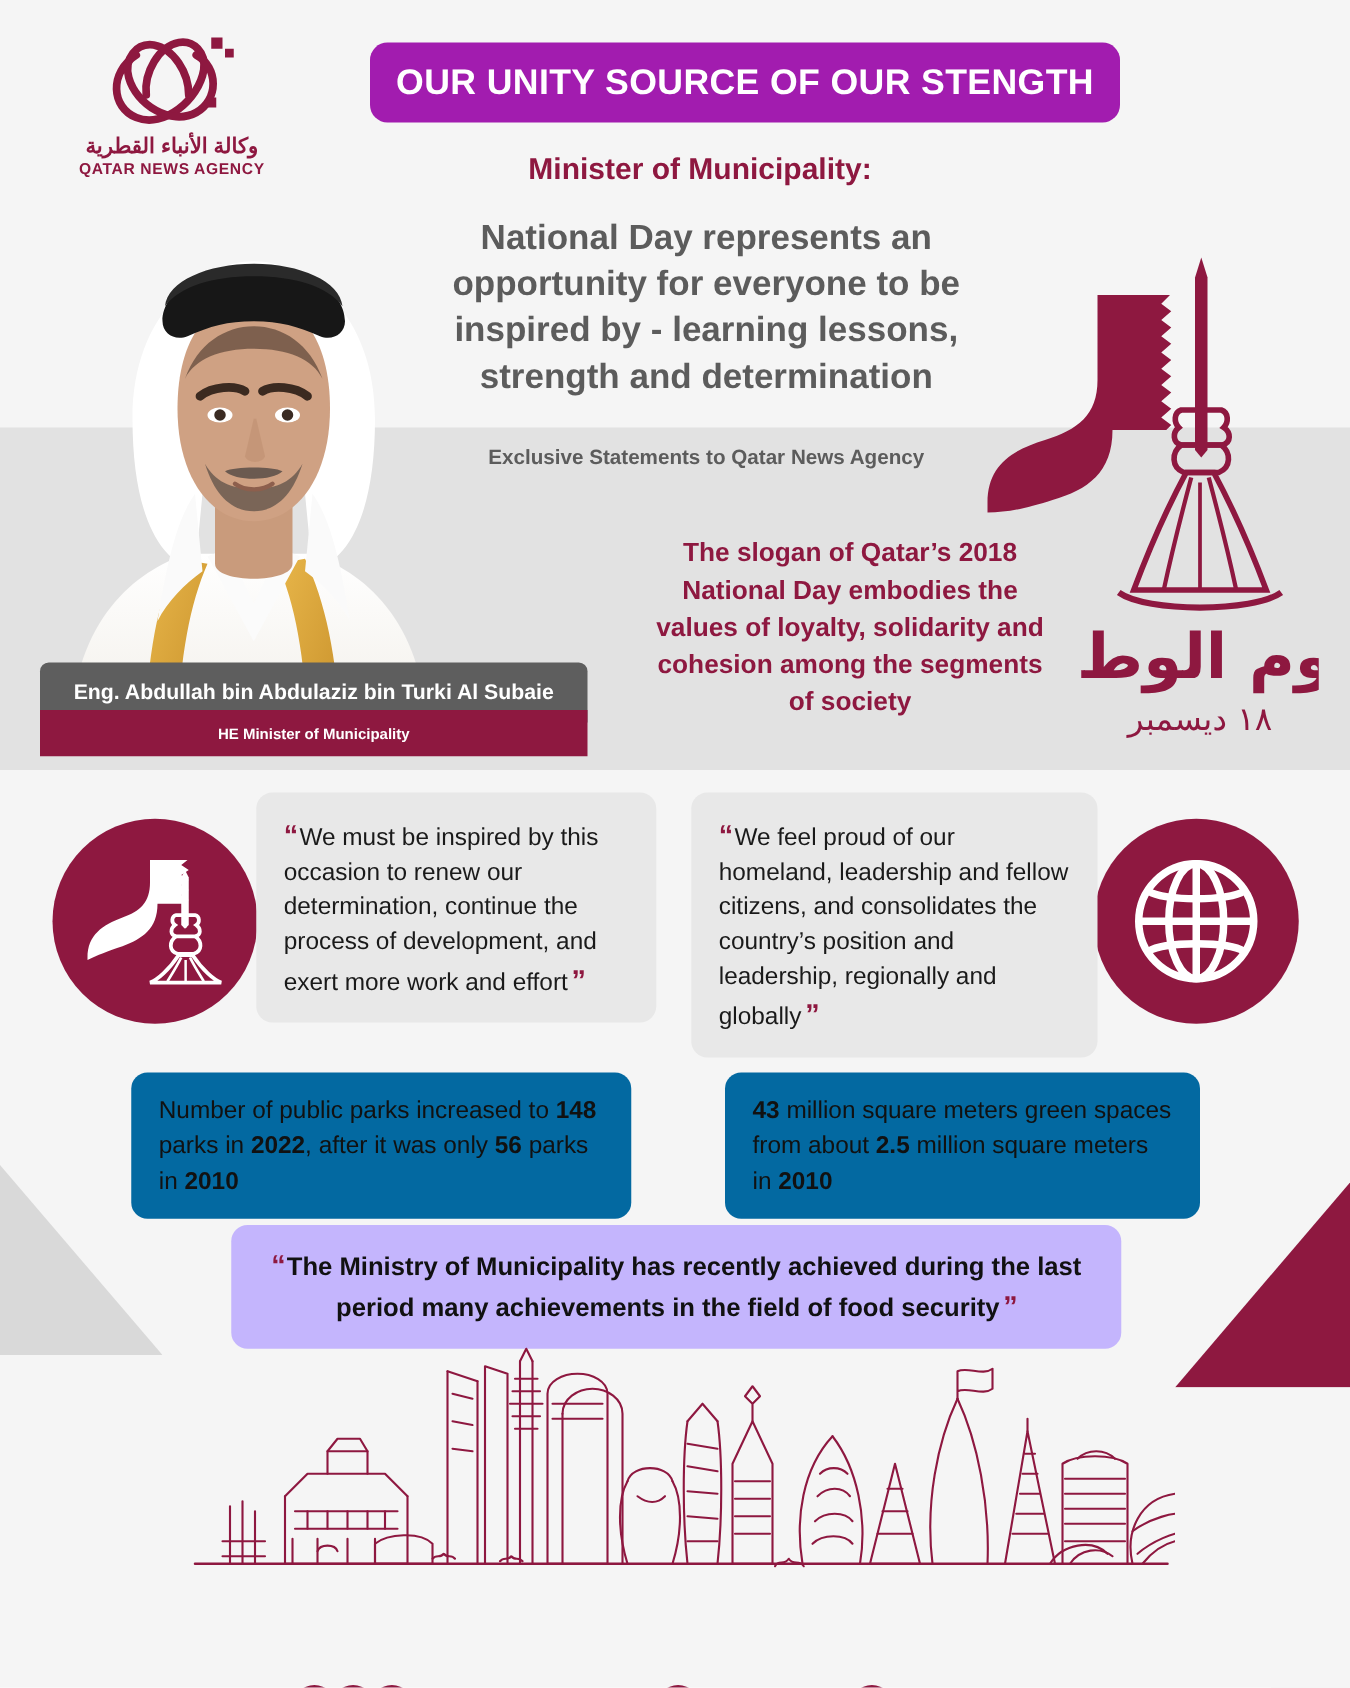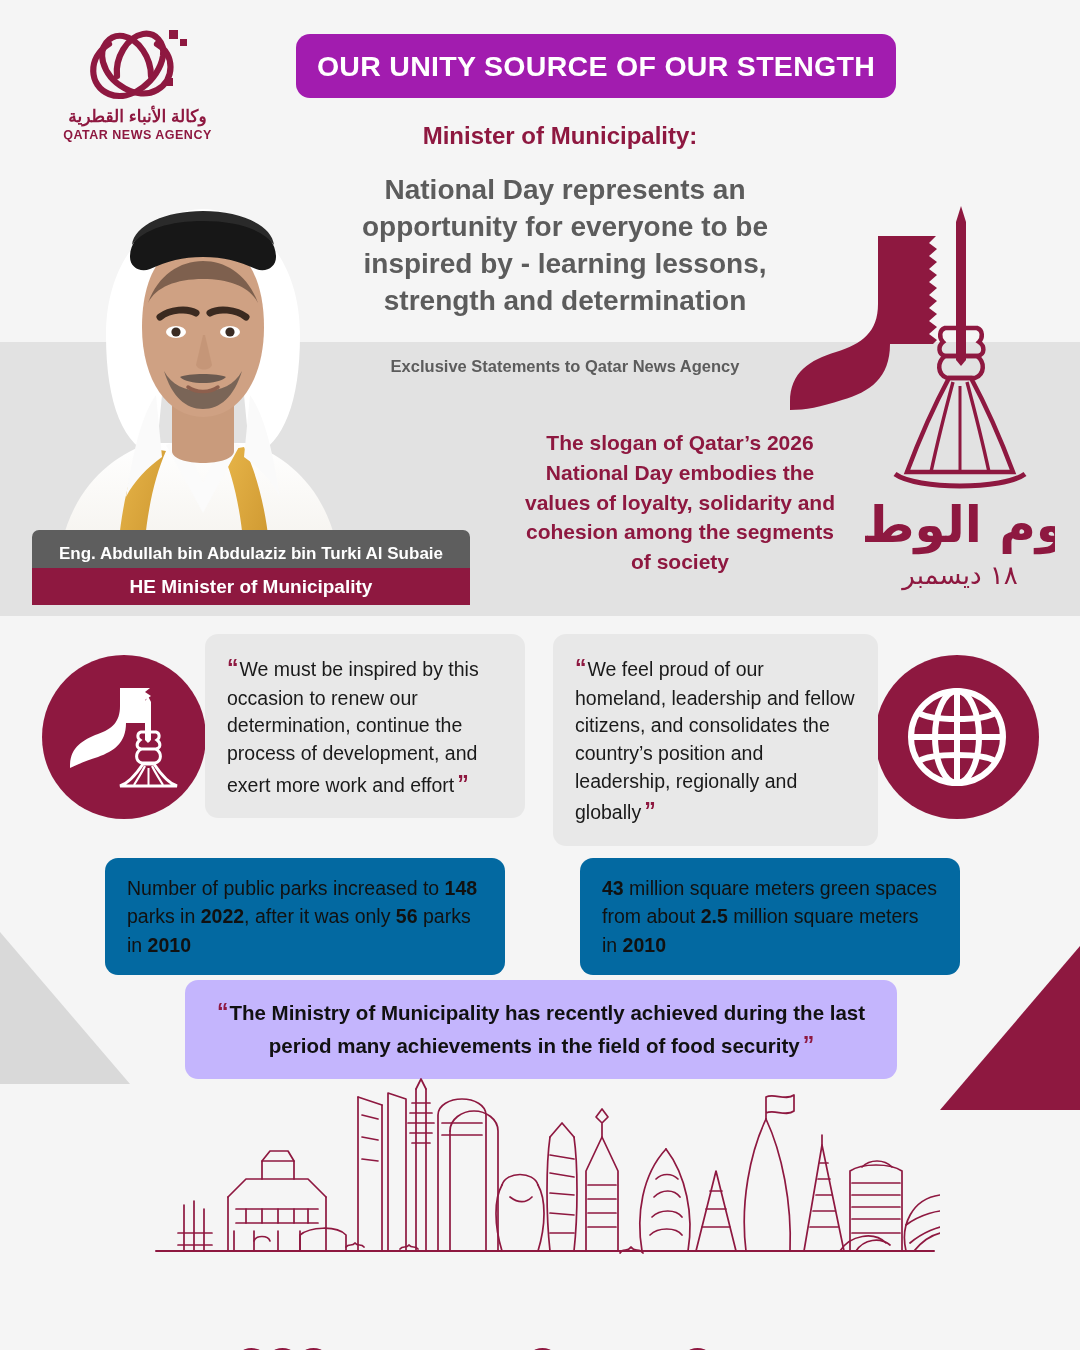--- a/index.html
+++ b/index.html
@@ -79,21 +79,21 @@
     position:absolute; left:32px; top:530px; width:438px; height:48px;
     background:#5e5e5e; border-radius:7px 7px 0 0;
     display:flex; align-items:center; justify-content:center;
   }
   #cap-name span { color:#ffffff; font-size:17px; font-weight:bold; }
   #cap-role {
     position:absolute; left:32px; top:568px; width:438px; height:37px;
     background:#8e1840;
     display:flex; align-items:center; justify-content:center;
   }
-  #cap-role span { color:#ffffff; font-size:19px; font-weight:bold; }
+  #cap-role span { color:#ffffff; font-size:12px; font-weight:bold; }
 
   
   #emblem { position:absolute; left:865px; top:190px; width:190px; height:420px; }
 
   
   .badge {
     position:absolute; width:164px; height:164px; border-radius:50%;
     background:#8e1840; display:flex; align-items:center; justify-content:center;
   }
   #badge-flag { left:42px; top:655px; }
@@ -171,21 +171,21 @@
   <div class="qna-en">QATAR NEWS AGENCY</div>
 </div>
 
 <div id="banner">
   <div id="banner-text">OUR UNITY SOURCE OF OUR STENGTH</div>
 </div>
 
 <div id="minister-title">Minister of Municipality:</div>
 <div id="headline">National Day represents an opportunity for everyone to be inspired by - learning lessons, strength and determination</div>
 <div id="exclusive">Exclusive Statements to Qatar News Agency</div>
-<div id="slogan">The slogan of Qatar’s 2026 National Day embodies the values of loyalty, solidarity and cohesion among the segments of society</div>
+<div id="slogan">The slogan of Qatar’s 2018 National Day embodies the values of loyalty, solidarity and cohesion among the segments of society</div>
 
 <div style="position:absolute;left:786px;top:232px;width:160px;height:180px;">
   <svg width="160" height="180" viewBox="0 0 160 180">
     <path d="M4 170 C4 140 24 128 50 120 C76 112 92 100 92 72 L92 4
              L150 4 L143 11 L151 17 L143 24 L151 30 L143 37 L151 43 L143 50
              L151 56 L143 63 L151 69 L143 76 L151 82 L143 89 L151 95 L143 102
              L151 108 L147 112 L104 112 C104 146 84 160 56 168 C34 175 20 178 4 178 Z" fill="#8e1840"></path>
   </svg>
 </div>
 

